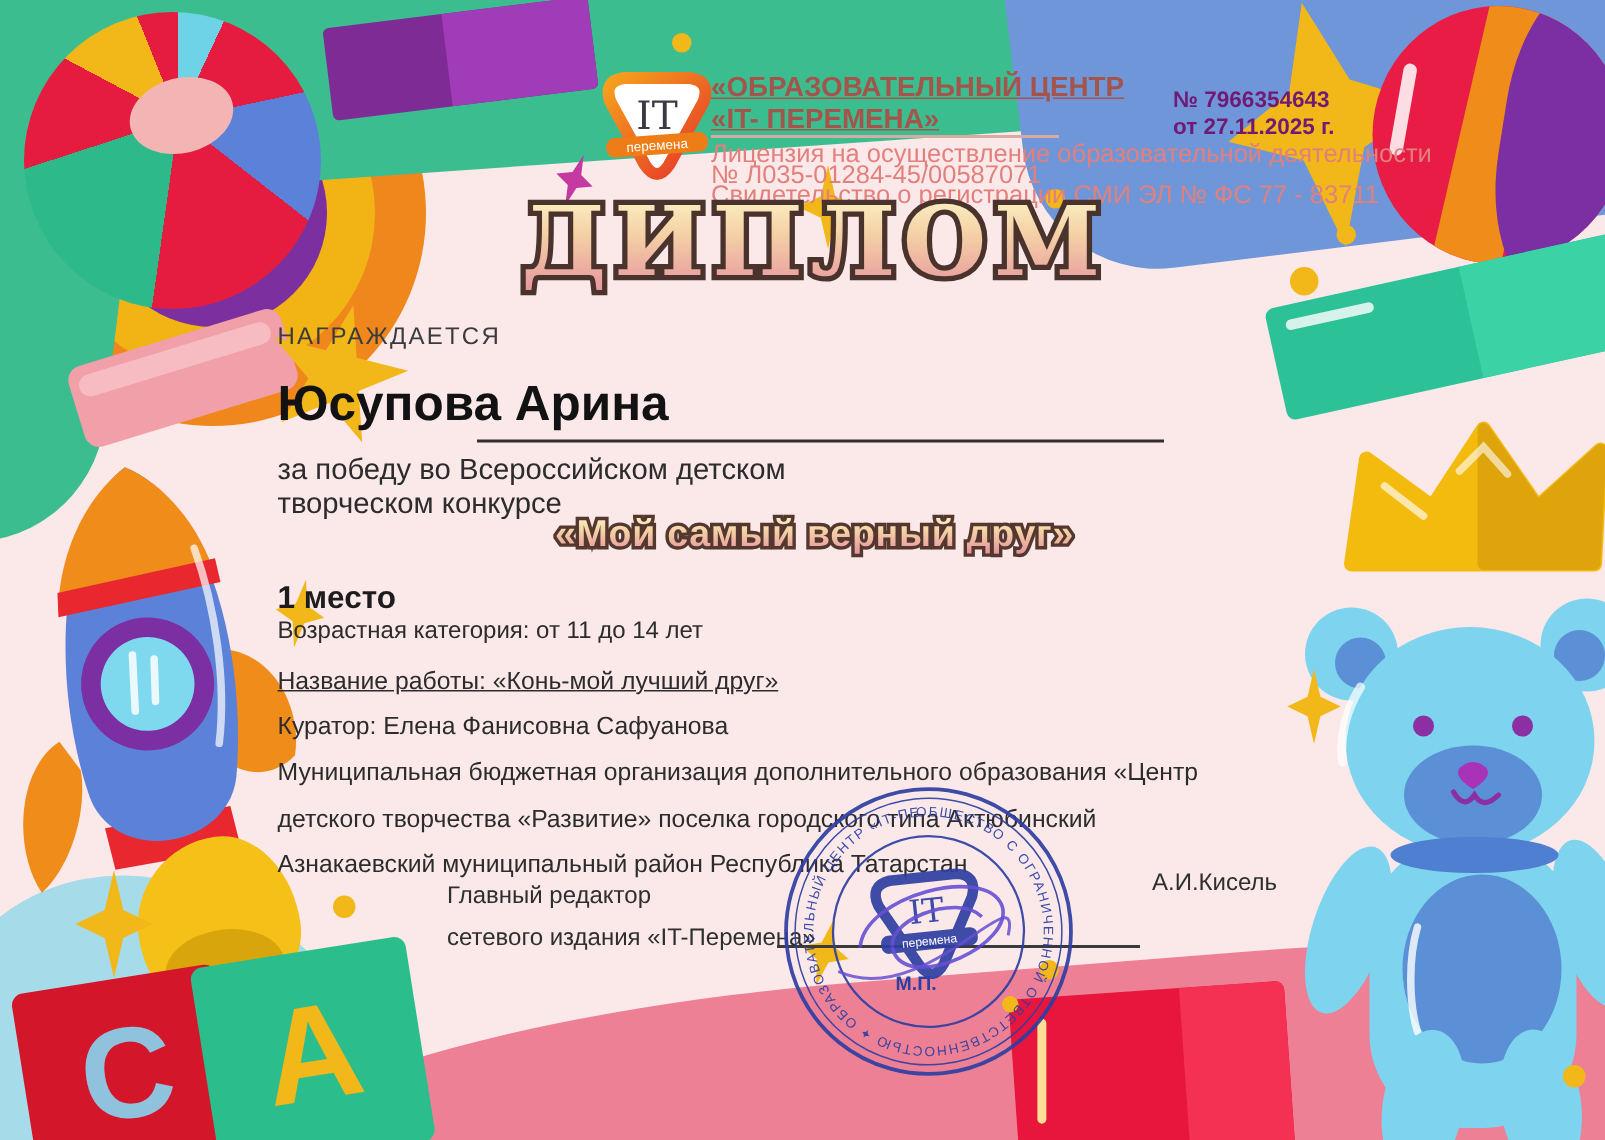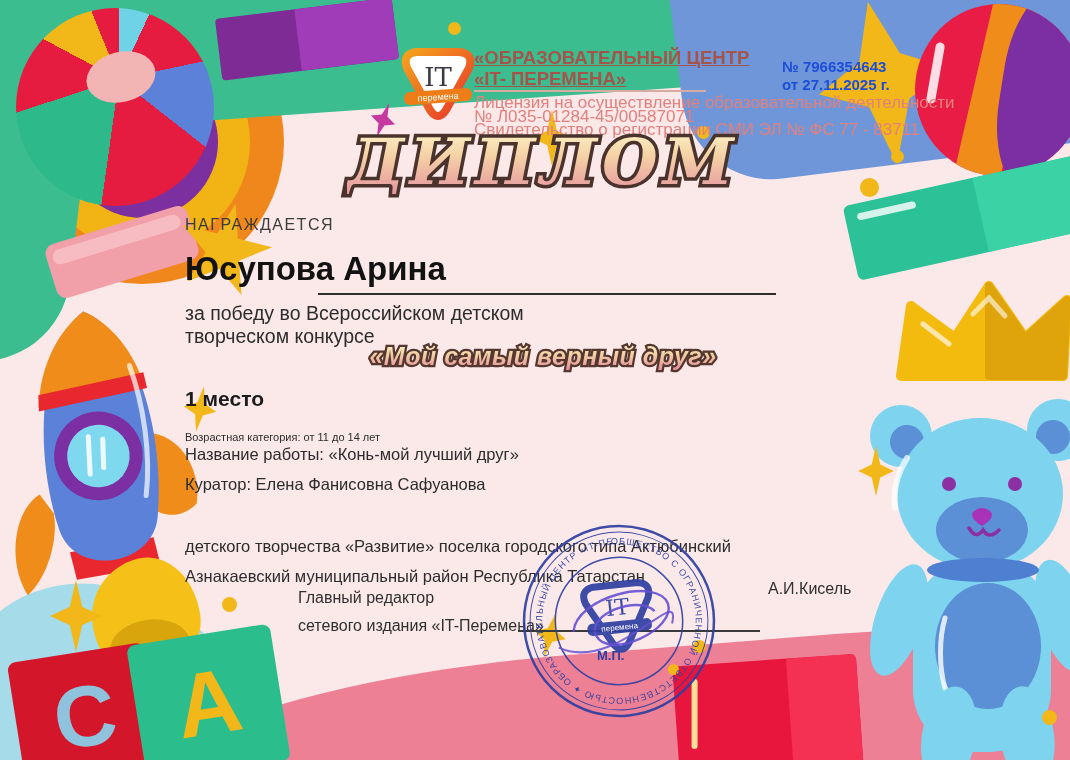--- a/index.html
+++ b/index.html
@@ -44,21 +44,21 @@
   .rainbow{left:388px;top:648px;width:284px;height:112px;overflow:hidden;z-index:4;}
   .rainbow .arc{position:absolute;border-radius:50%;}
   .dot{position:absolute;border-radius:50%;background:#f2b718;z-index:4;}
   .pencil{left:598px;top:-20px;width:195px;height:46px;transform:rotate(20deg);display:flex;z-index:3;}
   .pencil .p-eraser{width:28px;height:100%;background:#e8315e;border-radius:8px 0 0 8px;}
   .pencil .p-band{width:16px;height:100%;background:#a8d8ea;}
   .pencil .p-body{flex:1;background:#ef8c1a;}
   .pencil .p-tip{width:0;height:0;border-top:23px solid transparent;border-bottom:23px solid transparent;border-left:40px solid #f0a23c;}
   
   .ctext{position:absolute;left:185px;width:716px;text-align:left;color:#2c2c2c;z-index:7;}
-  .gwrap{position:absolute;left:185px;width:716px;text-align:center;z-index:7;font-style:italic;}
+  .gwrap{position:absolute;left:185px;width:716px;text-align:center;z-index:7;}
   .gwrap .stroke{position:absolute;left:0;right:0;top:0;color:#4a332c;-webkit-text-stroke:7px #4a332c;}
   .gwrap .fill{position:relative;background:linear-gradient(180deg,#fdf5c8 4%,#f4d2a6 42%,#e6939e 96%);
                -webkit-background-clip:text;background-clip:text;color:transparent;}
   .gwrap.small .stroke{-webkit-text-stroke:4.5px #54382f;}
   .diploma-title{top:124px;font-family:"DejaVu Serif",serif;font-weight:bold;font-size:64px;letter-spacing:5px;}
   .contest-title{top:342px;font-weight:bold;font-size:25px;letter-spacing:.5px;}
   .hdr{position:absolute;z-index:7;}
   .sigline{position:absolute;left:518px;top:630px;width:242px;height:2px;background:#3a3a3a;z-index:6;}
   .stamp{position:absolute;left:520px;top:522px;width:198px;height:198px;transform:rotate(-6deg);opacity:.92;z-index:8;}
   .mp{position:absolute;left:597px;top:648px;color:#2e3fa2;font-size:13px;font-weight:bold;z-index:9;}
@@ -218,21 +218,21 @@
   <div class="hdr" style="left:474px;top:47px;font-size:18.5px;font-weight:bold;color:#a4544a;line-height:21px;text-decoration:underline;">
     <div>«ОБРАЗОВАТЕЛЬНЫЙ ЦЕНТР</div>
     <div>«IT- ПЕРЕМЕНА»</div>
   </div>
   <div class="hdr" style="left:474px;top:90px;width:232px;height:2px;background:#d8aaa4;"></div>
   <div class="hdr" style="left:474px;top:96px;font-size:17px;color:#e2807d;line-height:13.5px;">
     <div>Лицензия на осуществление образовательной деятельности</div>
     <div>№ Л035-01284-45/00587071</div>
     <div>Свидетельство о регистрации СМИ ЭЛ № ФС 77 - 83711</div>
   </div>
-  <div class="hdr" style="left:782px;top:58px;font-size:15px;font-weight:bold;color:#1d4ed8;line-height:17.5px;z-index:10;">
+  <div class="hdr" style="left:782px;top:58px;font-size:15px;font-weight:bold;color:#701a75;line-height:17.5px;z-index:10;">
     <div>№ 7966354643</div>
     <div>от 27.11.2025 г.</div>
   </div>
 
   <div class="gwrap diploma-title">
     <span class="stroke">ДИПЛОМ</span>
     <span class="fill">ДИПЛОМ</span>
   </div>
 
   <div class="ctext" style="top:216px;font-size:16px;letter-spacing:1.5px;color:#3b3b3b;">НАГРАЖДАЕТСЯ</div>
@@ -242,23 +242,24 @@
 
   <div class="ctext" style="top:302px;font-size:19.5px;">за победу во Всероссийском детском</div>
   <div class="ctext" style="top:325px;font-size:19.5px;">творческом конкурсе</div>
 
   <div class="gwrap small contest-title">
     <span class="stroke">«Мой самый верный друг»</span>
     <span class="fill">«Мой самый верный друг»</span>
   </div>
 
   <div class="ctext" style="top:387px;font-size:21px;font-weight:bold;color:#1c1c1c;">1 место</div>
-  <div class="ctext" style="top:431px;font-size:11px;">Возрастная категория: от 11 до 14 лет</div>
-  <div class="ctext" style="top:445px;font-size:16.5px;">Название работы: «Конь-мой лучший друг»</div>
+  <div class="ctext" style="top:412px;font-size:16px;">Возрастная категория: от 11 до 14 лет</div>
+  <div class="ctext" style="top:445px;font-size:16.5px;text-decoration:underline;">Название работы: «Конь-мой лучший друг»</div>
   <div class="ctext" style="top:475px;font-size:16.5px;">Куратор: Елена Фанисовна Сафуанова</div>
+  <div class="ctext" style="top:506px;font-size:16.5px;">Муниципальная бюджетная организация дополнительного образования «Центр</div>
   <div class="ctext" style="top:537px;font-size:16.5px;">детского творчества «Развитие» поселка городского типа Актюбинский</div>
   <div class="ctext" style="top:567px;font-size:16.5px;">Азнакаевский муниципальный район Республика Татарстан</div>
 
   <div class="abs" style="left:298px;top:589px;font-size:16px;color:#2f2f2f;z-index:7;">Главный редактор</div>
   <div class="abs" style="left:298px;top:617px;font-size:16px;color:#2f2f2f;z-index:7;">сетевого издания  «IT-Перемена»</div>
   <div class="sigline"></div>
   <div class="abs" style="left:768px;top:580px;font-size:16px;color:#2f2f2f;z-index:9;">А.И.Кисель</div>
 
   <svg class="stamp" viewBox="0 0 196 196">
     <circle cx="98" cy="98" r="94" fill="none" stroke="#2e3fa2" stroke-width="2.5"></circle>

